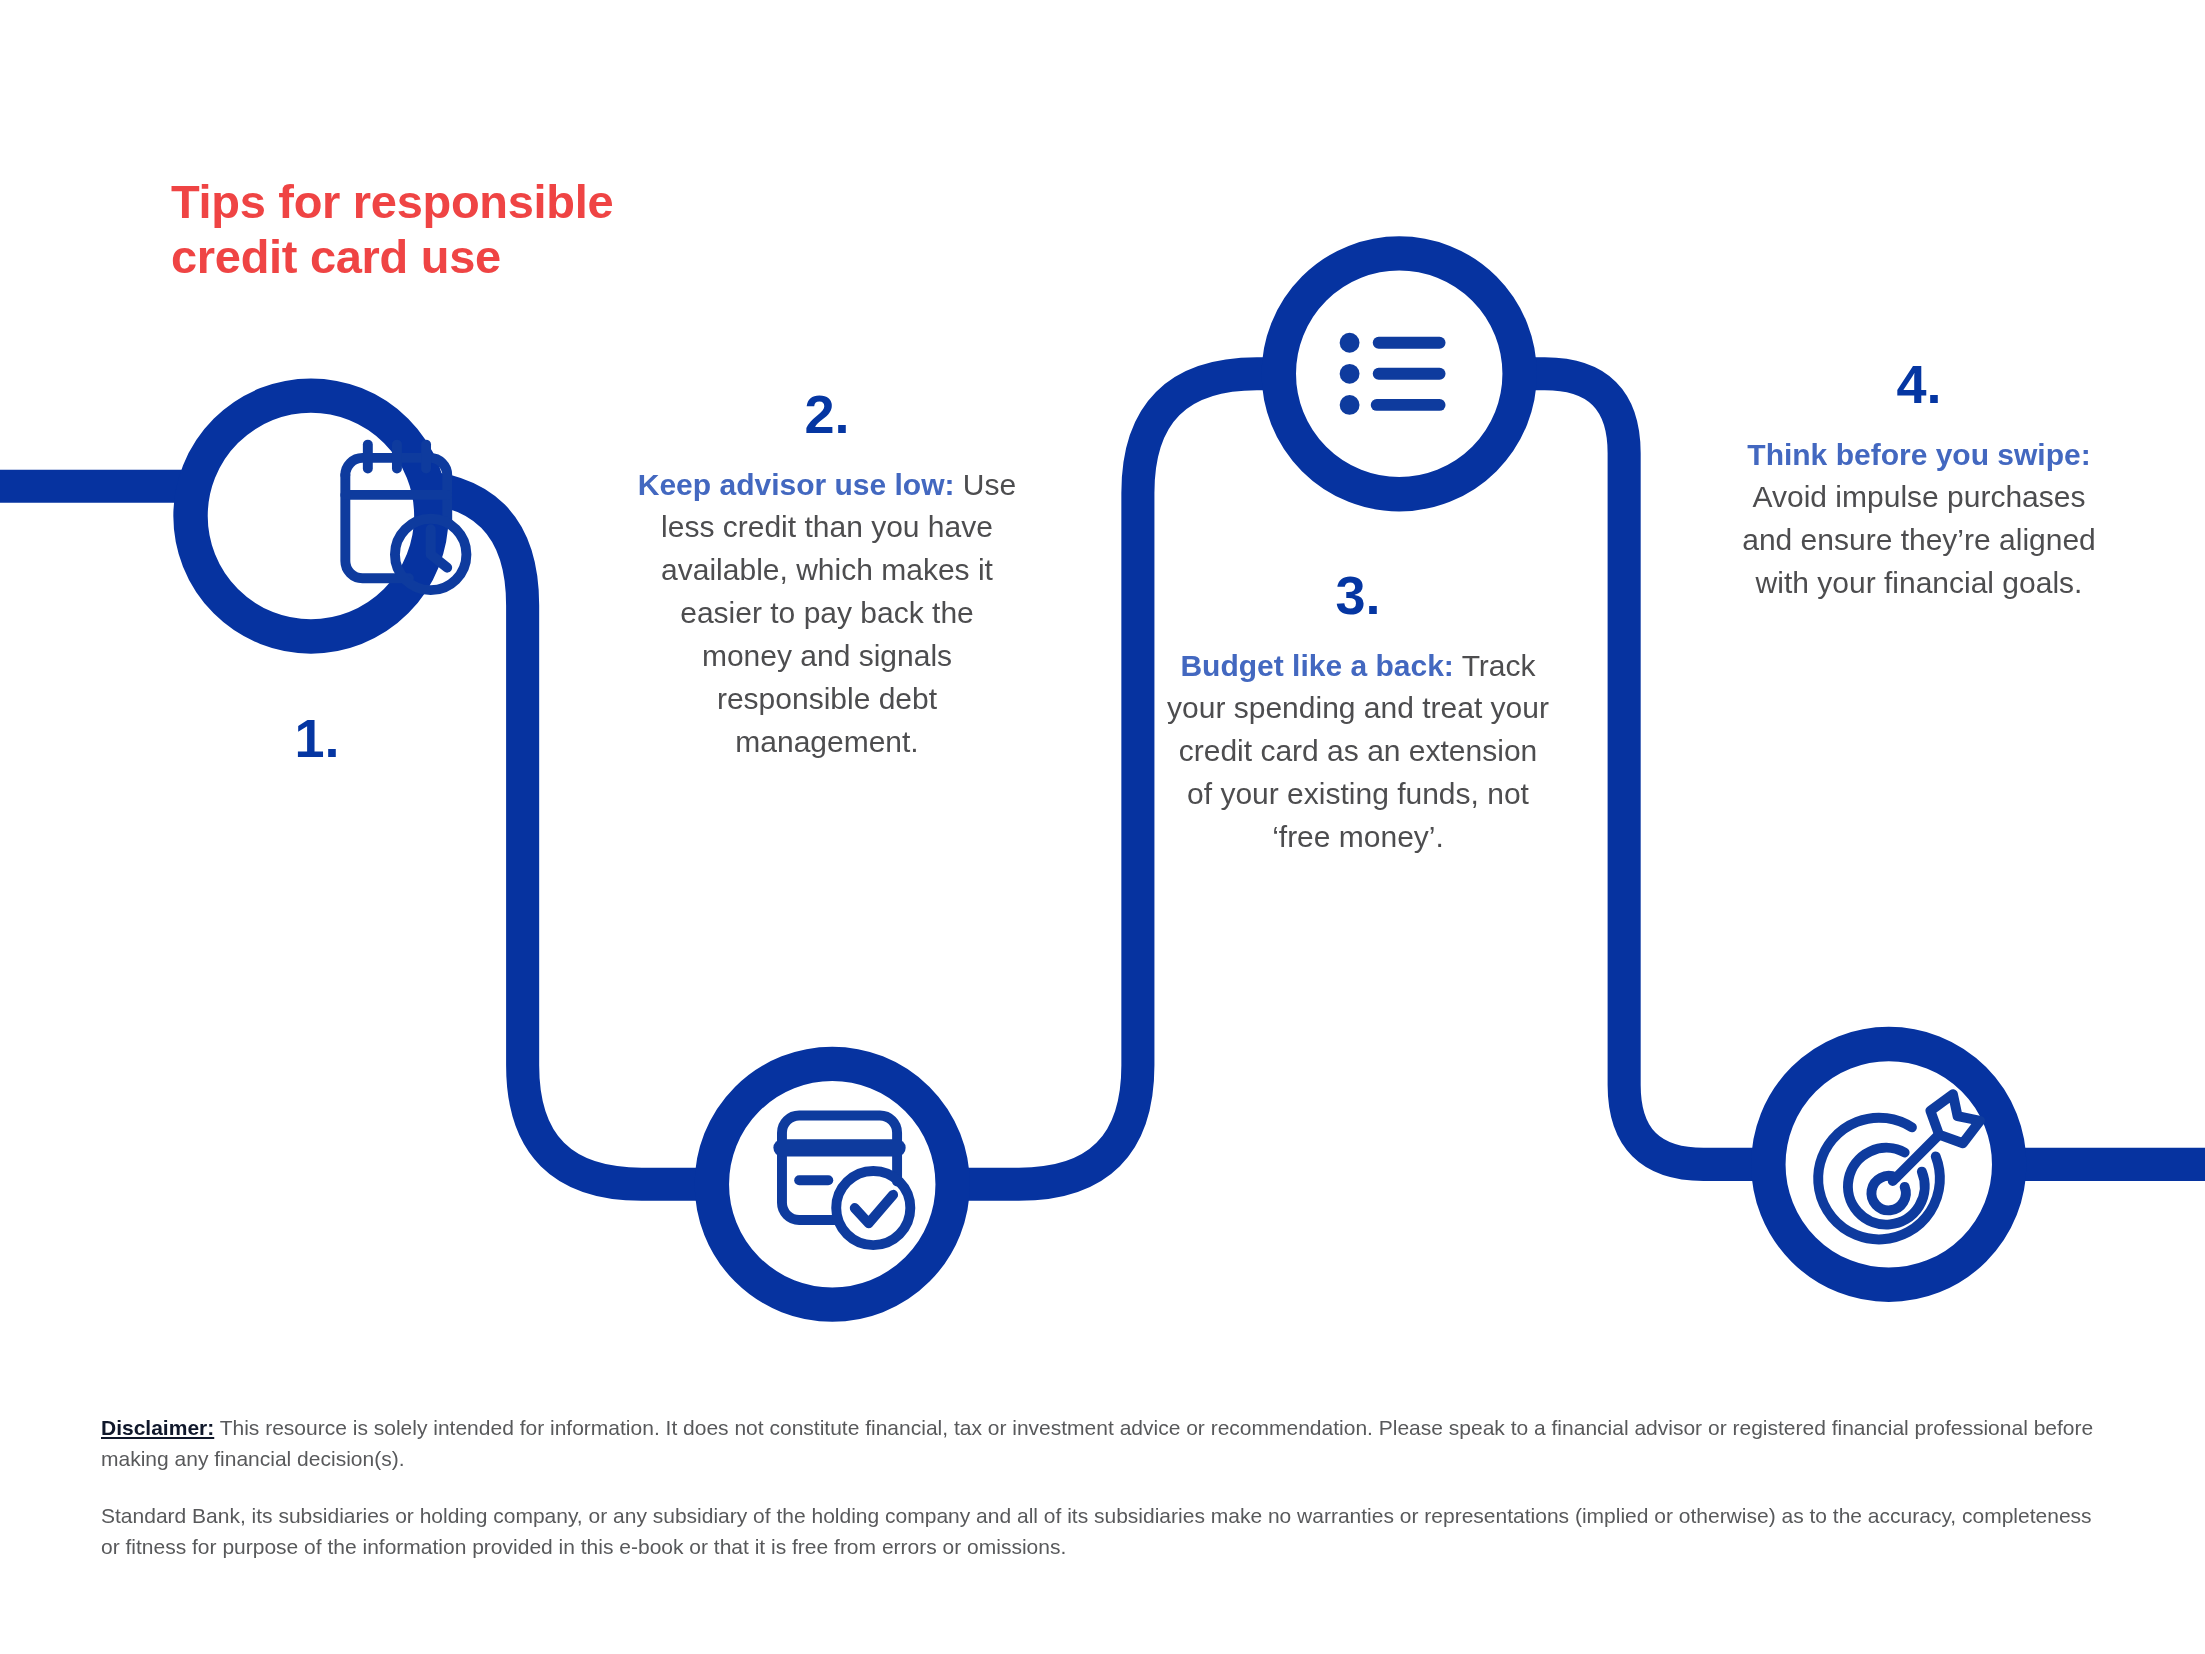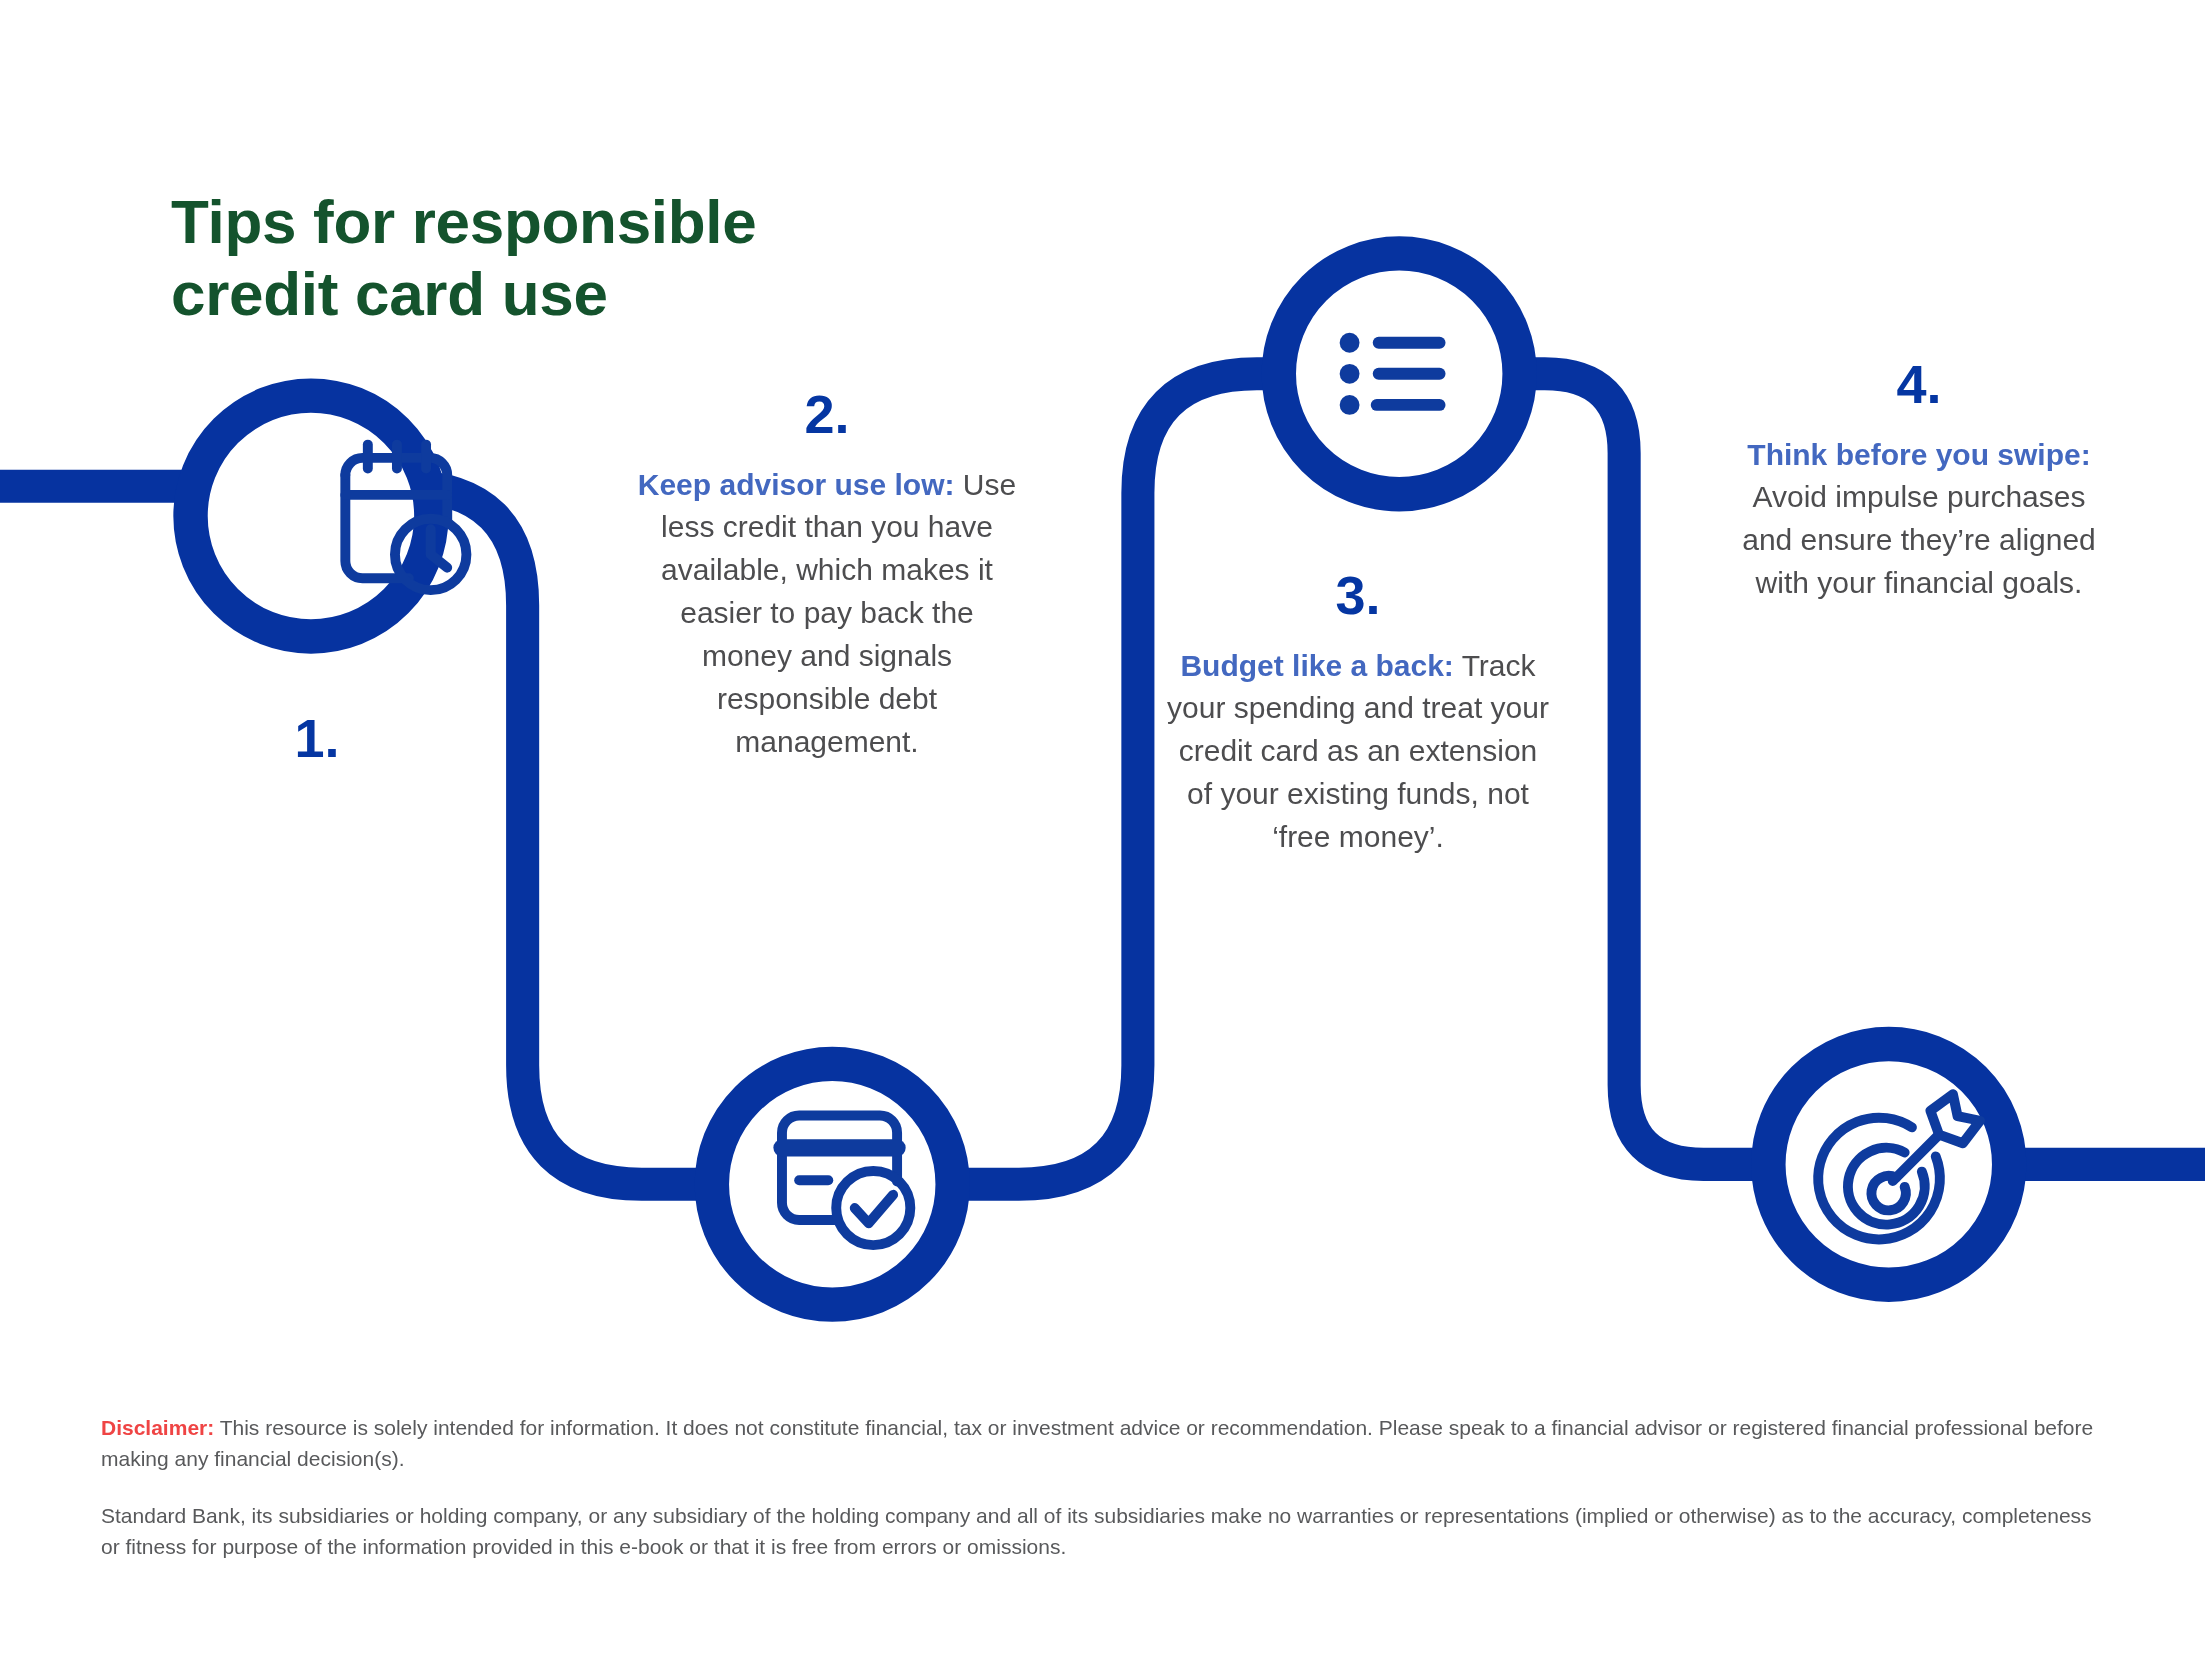--- a/index.html
+++ b/index.html
@@ -14,23 +14,23 @@
   .stage { position:absolute; left:0; top:0; width:2205px; height:1654px; }
 
   
   .flow-svg { position:absolute; left:0; top:0; width:2205px; height:1654px; }
 
   
   .page-title {
     position:absolute;
     left:171px; top:144px;
     width:794px;
-    color:#14532d;
+    color:#ef4444;
     font-weight:bold;
-    font-size:62px;
+    font-size:47px;
     line-height:1.17;
     letter-spacing:-0.3px;
     font-stretch:condensed;
   }
   .page-title .tl { display:block; white-space:nowrap; }
 
   
   .step { position:absolute; text-align:center; }
   .step-num {
     color:#0536a2;
@@ -56,21 +56,21 @@
     position:absolute;
     left:101px; top:1413px;
     width:1998px;
     color:#58595b;
     font-size:21px;
     line-height:1.47;
     font-stretch:condensed;
   }
   .disclaimer p { margin:0 0 26.5px 0; }
   .disclaimer p:last-child { margin-bottom:0;margin-top:24px; }
-  .disclaimer b { color:#ef4444; }
+  .disclaimer b { color:#0f172a;text-decoration:underline; }
 </style>
 </head>
 <body>
 
 <div class="stage">
 
   <svg class="flow-svg" viewBox="0 0 3333 2500" aria-hidden="true">
 
     <g fill="none" stroke="#0633a0" stroke-width="50" stroke-linecap="butt">
 

